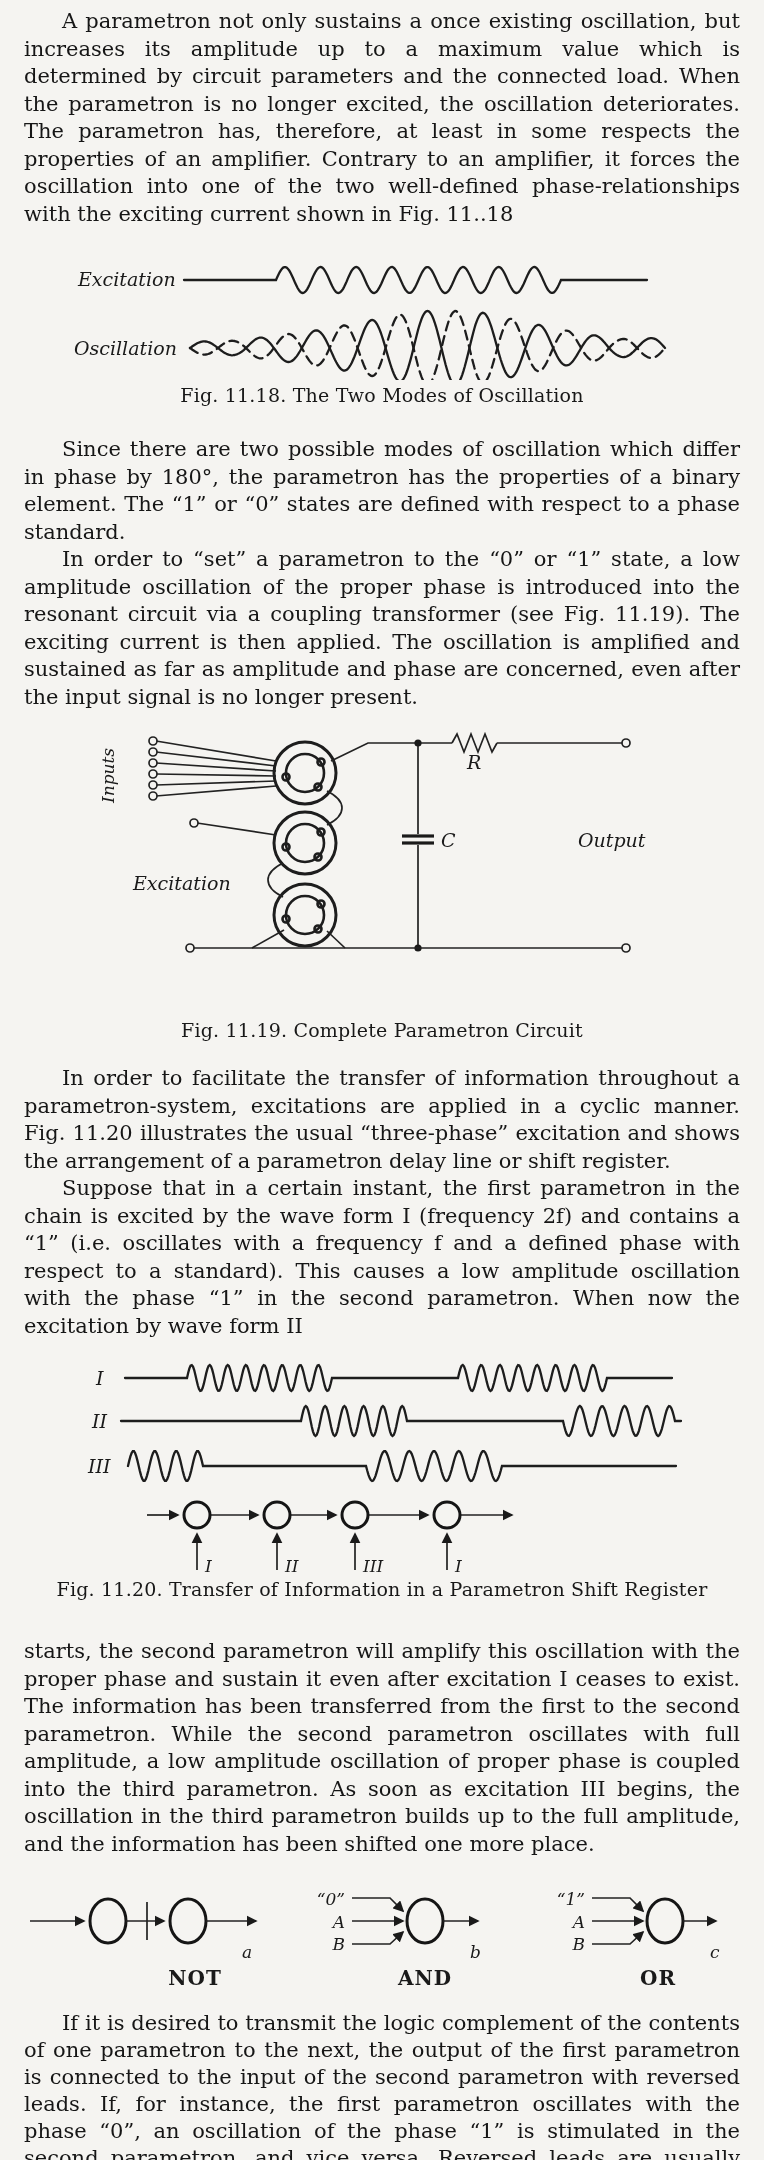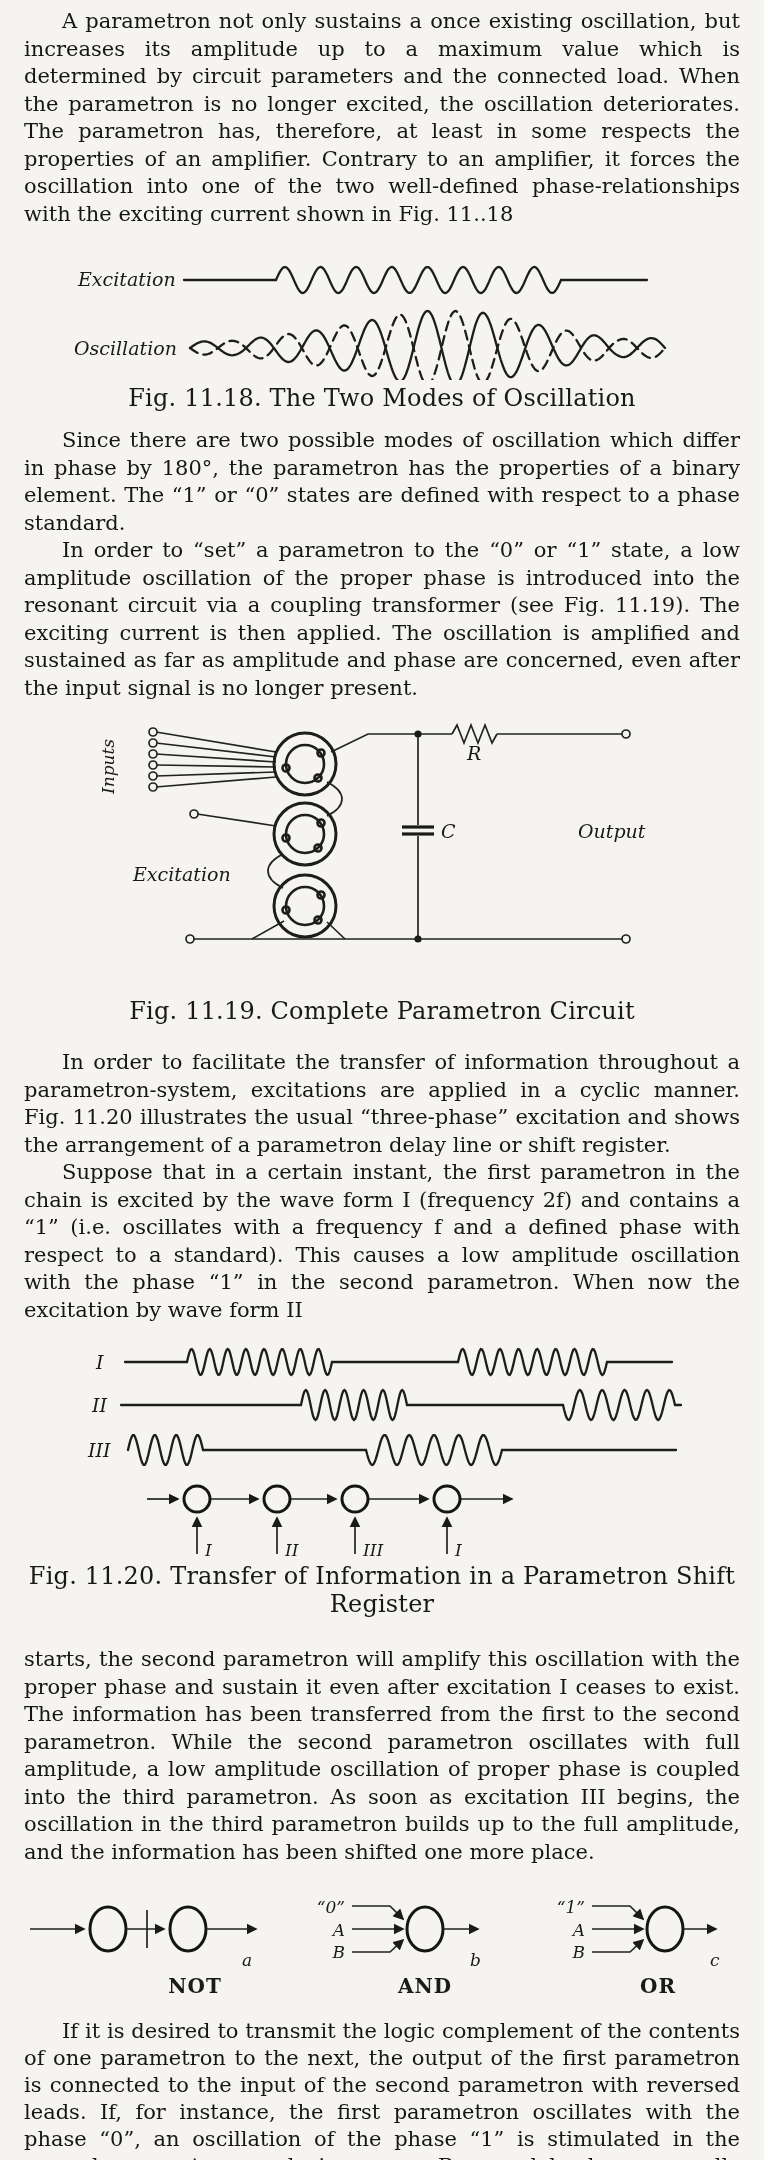--- a/index.html
+++ b/index.html
@@ -7,35 +7,35 @@
     width:764px;height:2160px;overflow:hidden;
     background:#f5f4f1;color:#1a1a1a;
     font-family:"DejaVu Serif", serif;
   }
   .page{padding-top:8px;}
   p.bt{
     margin:0 24px;font-size:21px;line-height:27.5px;
     text-align:justify;text-indent:38px;color:#161616;
   }
   p.bt.noindent{text-indent:0;}
-  p.p2{margin-top:15px;}
+  p.p2{margin-top:30px;}
   p.p4{margin-top:24px;}
-  p.p6{margin-top:28px;}
+  p.p6{margin-top:38px;}
   p.p8{margin-top:20px;line-height:27px;}
   figure{margin:0;}
   figure svg{display:block;}
   .fig1118{margin-top:12px;}
   .fig1119{margin-top:12px;}
   .fig1120{margin-top:8px;}
   .fig1121{margin-top:30px;}
   figcaption{
-    text-align:center;font-size:24px;color:#181818;
+    text-align:center;font-size:19px;color:#181818;
     margin-top:4px;letter-spacing:0.2px;
   }
-  .fig1119 figcaption{margin-top:11px;}
+  .fig1119 figcaption{margin-top:24px;}
   .fig1120 figcaption{margin-top:2px;}
   svg .wire{stroke:#222;stroke-width:1.7;fill:none;}
   svg .wv{stroke:#1d1d1d;stroke-width:2.3;fill:none;stroke-linecap:round;}
   svg .ring{stroke:#1d1d1d;stroke-width:3;fill:none;}
   svg .ring2{stroke:#1d1d1d;stroke-width:2.6;fill:none;}
   svg .term{stroke:#222;stroke-width:1.7;fill:#f5f4f1;}
   svg .dot{fill:#1a1a1a;stroke:none;}
   svg text{fill:#1a1a1a;}
   svg .flbl{font-family:"DejaVu Serif",serif;font-style:italic;font-size:19px;}
   svg .flbl-sm{font-family:"DejaVu Serif",serif;font-style:italic;font-size:17px;}

